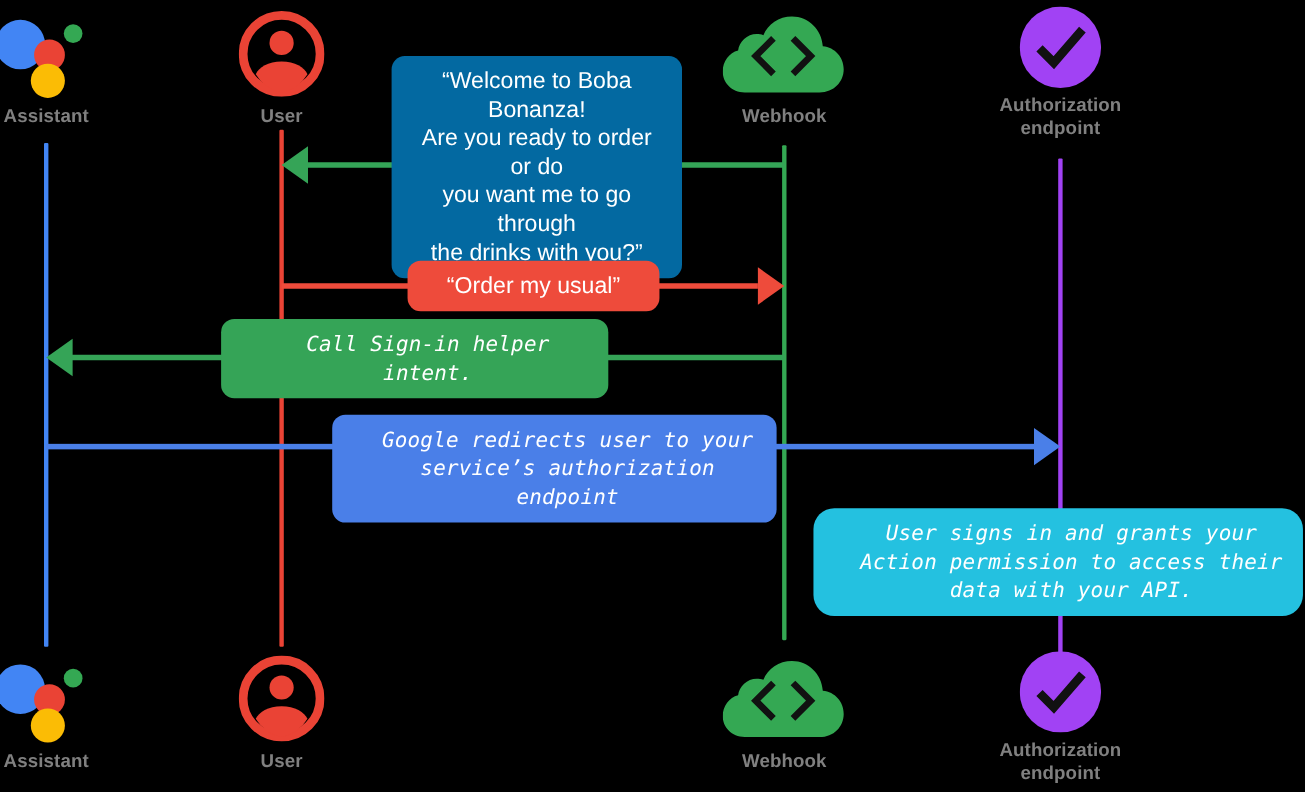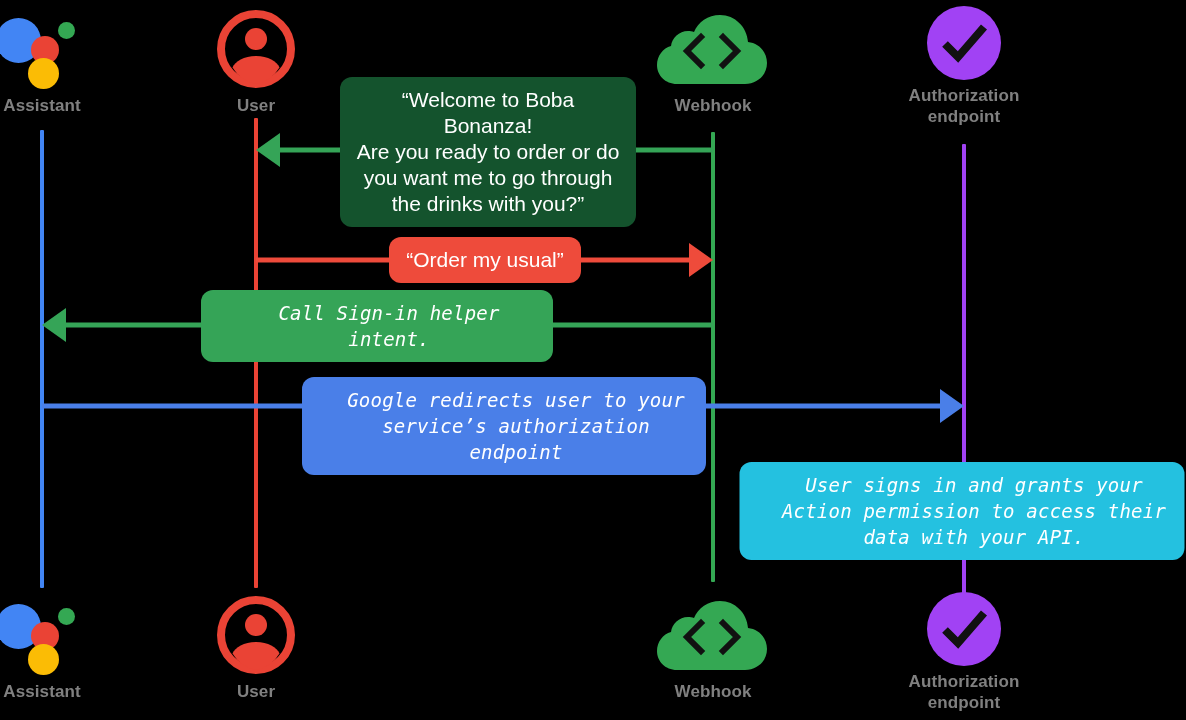--- a/index.html
+++ b/index.html
@@ -159,39 +159,39 @@
           <path d="M18 38 L31 51 L57 21" fill="none" stroke="#111" stroke-width="8" stroke-linecap="butt" stroke-linejoin="miter"></path>
         </svg>
       </div>
     </div>
     <div class="actor-label">Authorization
 endpoint</div>
   </div>
 
   <div class="msg-line" style="left:272px; top:150px; width:441px; background:#35A457;"></div>
   <div class="arrow-head left" style="left:256px; top:150px; border-right-color:#35A457;"></div>
-  <div class="bubble sans" style="left:488px; top:152px; width:296px; background:#14532d;">“Welcome to Boba Bonanza!
+  <div class="bubble sans" style="left:488px; top:152px; width:264px; background:#0369a1;">“Welcome to Boba Bonanza!
 Are you ready to order or do
 you want me to go through
 the drinks with you?”</div>
 
   <div class="msg-line" style="left:256px; top:260px; width:433px; background:#EE4B3B;"></div>
   <div class="arrow-head right" style="left:689px; top:260px; border-left-color:#EE4B3B;"></div>
-  <div class="bubble sans" style="left:485px; top:260px; width:192px; background:#EE4B3B;">“Order my usual”</div>
+  <div class="bubble sans" style="left:485px; top:260px; width:229px; background:#EE4B3B;">“Order my usual”</div>
 
   <div class="msg-line" style="left:58px; top:325px; width:655px; background:#35A457;"></div>
   <div class="arrow-head left" style="left:42px; top:325px; border-right-color:#35A457;"></div>
   <div class="bubble mono" style="left:377px; top:326px; width:352px; background:#35A457;">Call Sign-in helper intent.</div>
 
   <div class="msg-line" style="left:42px; top:406px; width:898px; background:#4A7FE8;"></div>
   <div class="arrow-head right" style="left:940px; top:406px; border-left-color:#4A7FE8;"></div>
   <div class="bubble mono" style="left:504px; top:406px; width:404px; background:#4A7FE8;margin-top:20px;">Google redirects user to your
 service’s authorization endpoint</div>
 
-  <div class="bubble mono" style="left:962px; top:511px; width:445px; background:#24C1E0;">User signs in and grants your
+  <div class="bubble mono" style="left:962px; top:511px; width:445px; background:#24C1E0;border-radius:19px;">User signs in and grants your
 Action permission to access their
 data with your API.</div>
 
   <div class="actor" style="left:42px; top:594px;">
     <div class="icon-wrap">
       <div class="assistant-mark">
         <span class="dot blue"></span>
         <span class="dot red"></span>
         <span class="dot green"></span>
         <span class="dot yellow"></span>

